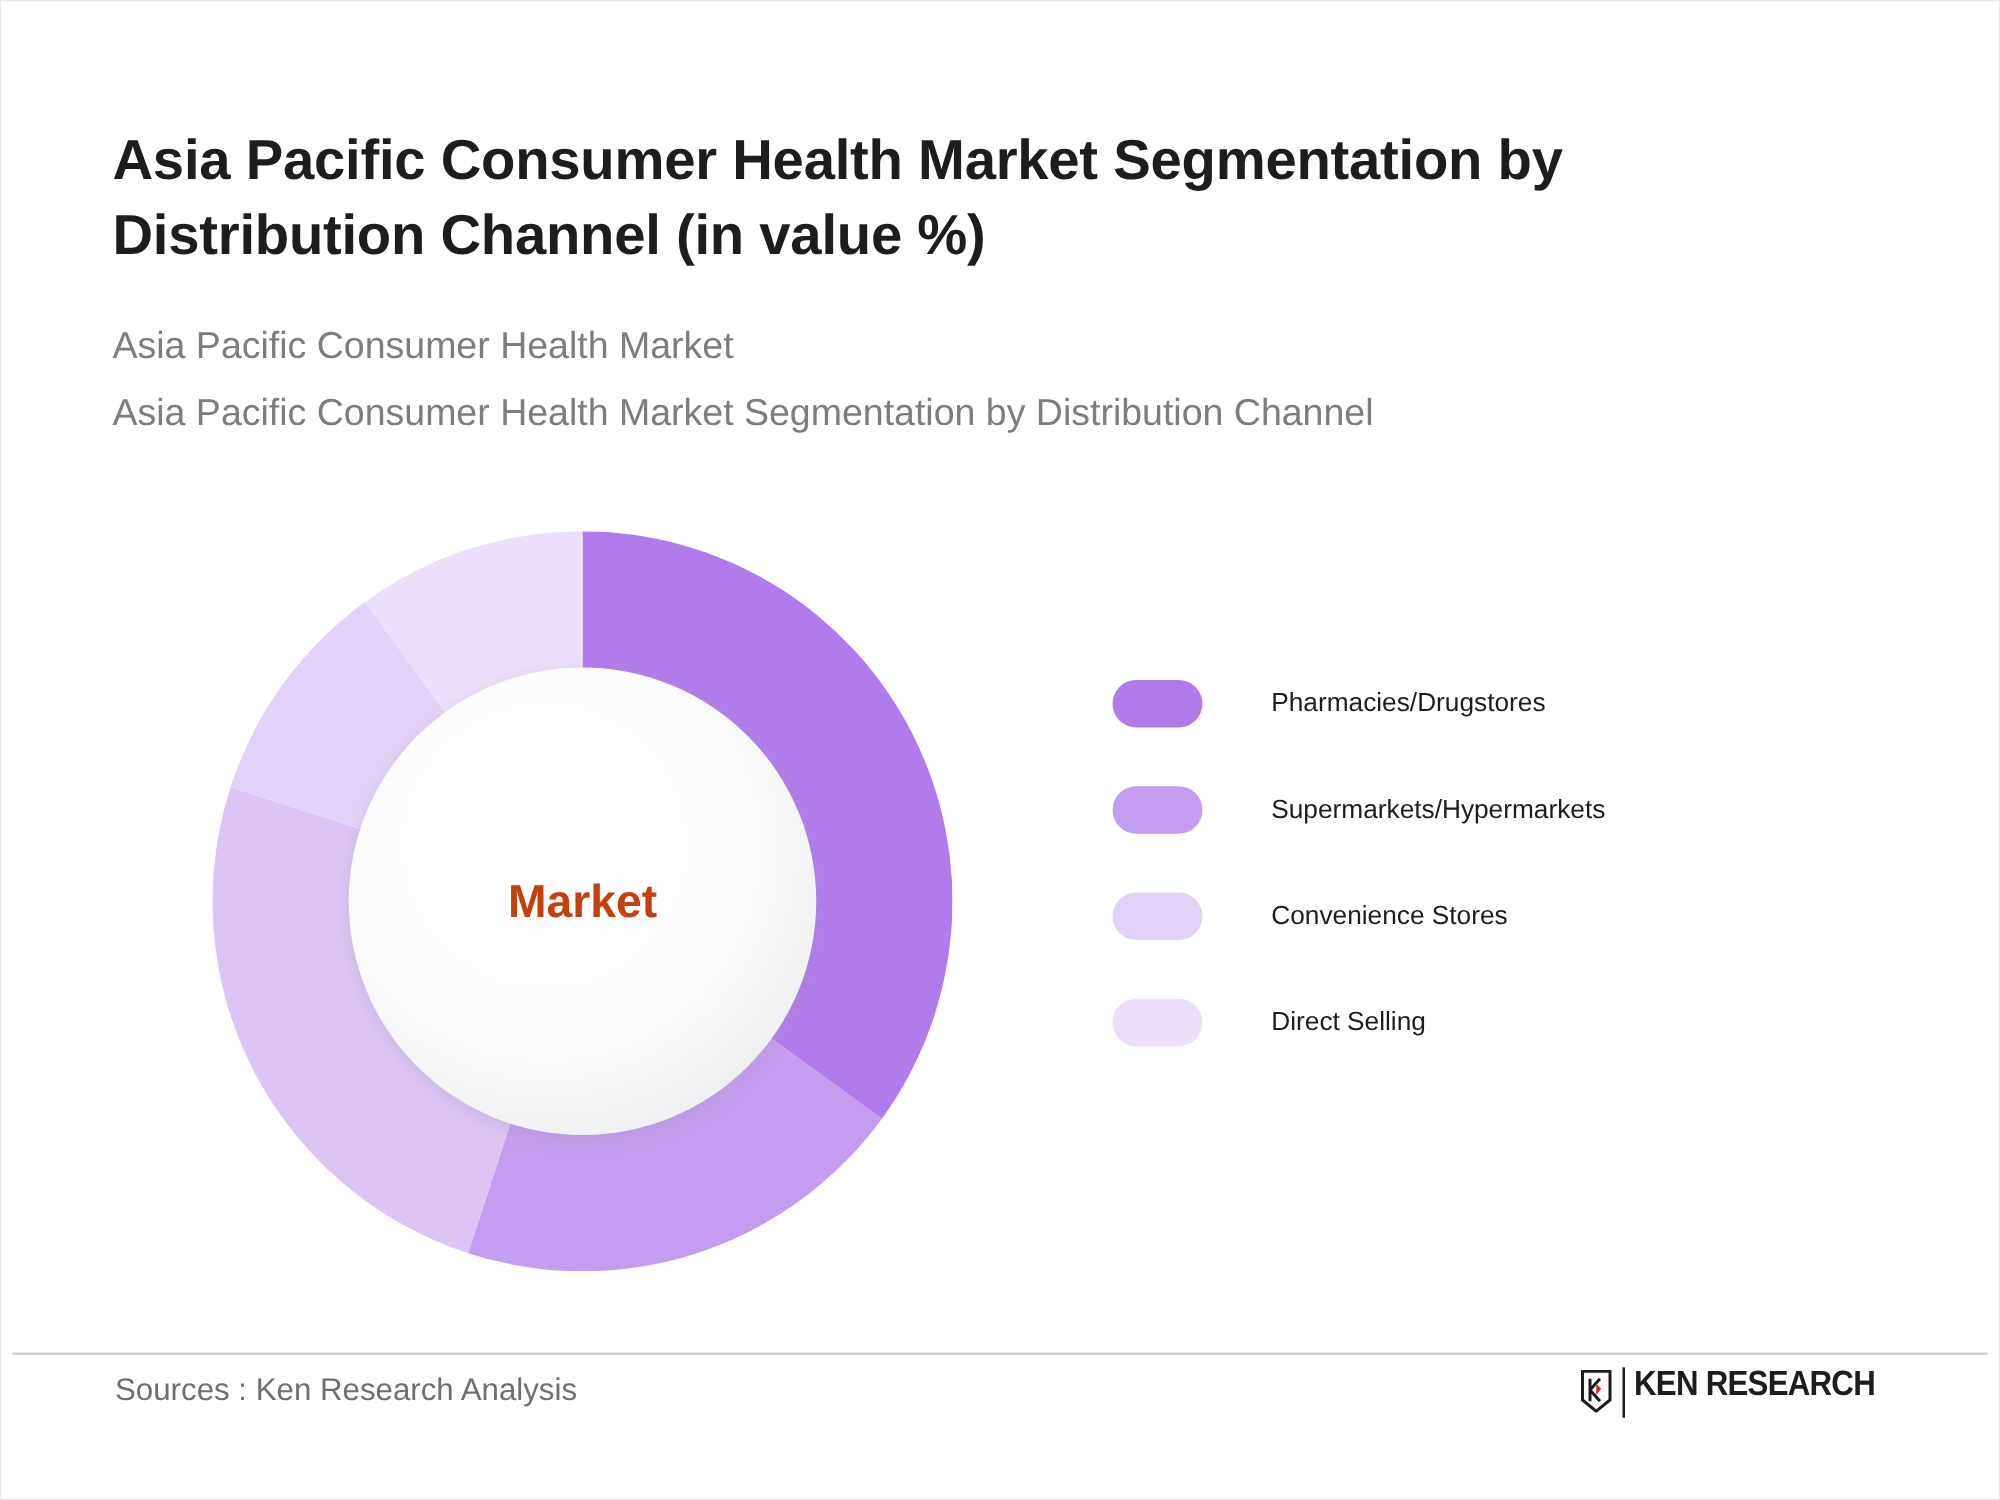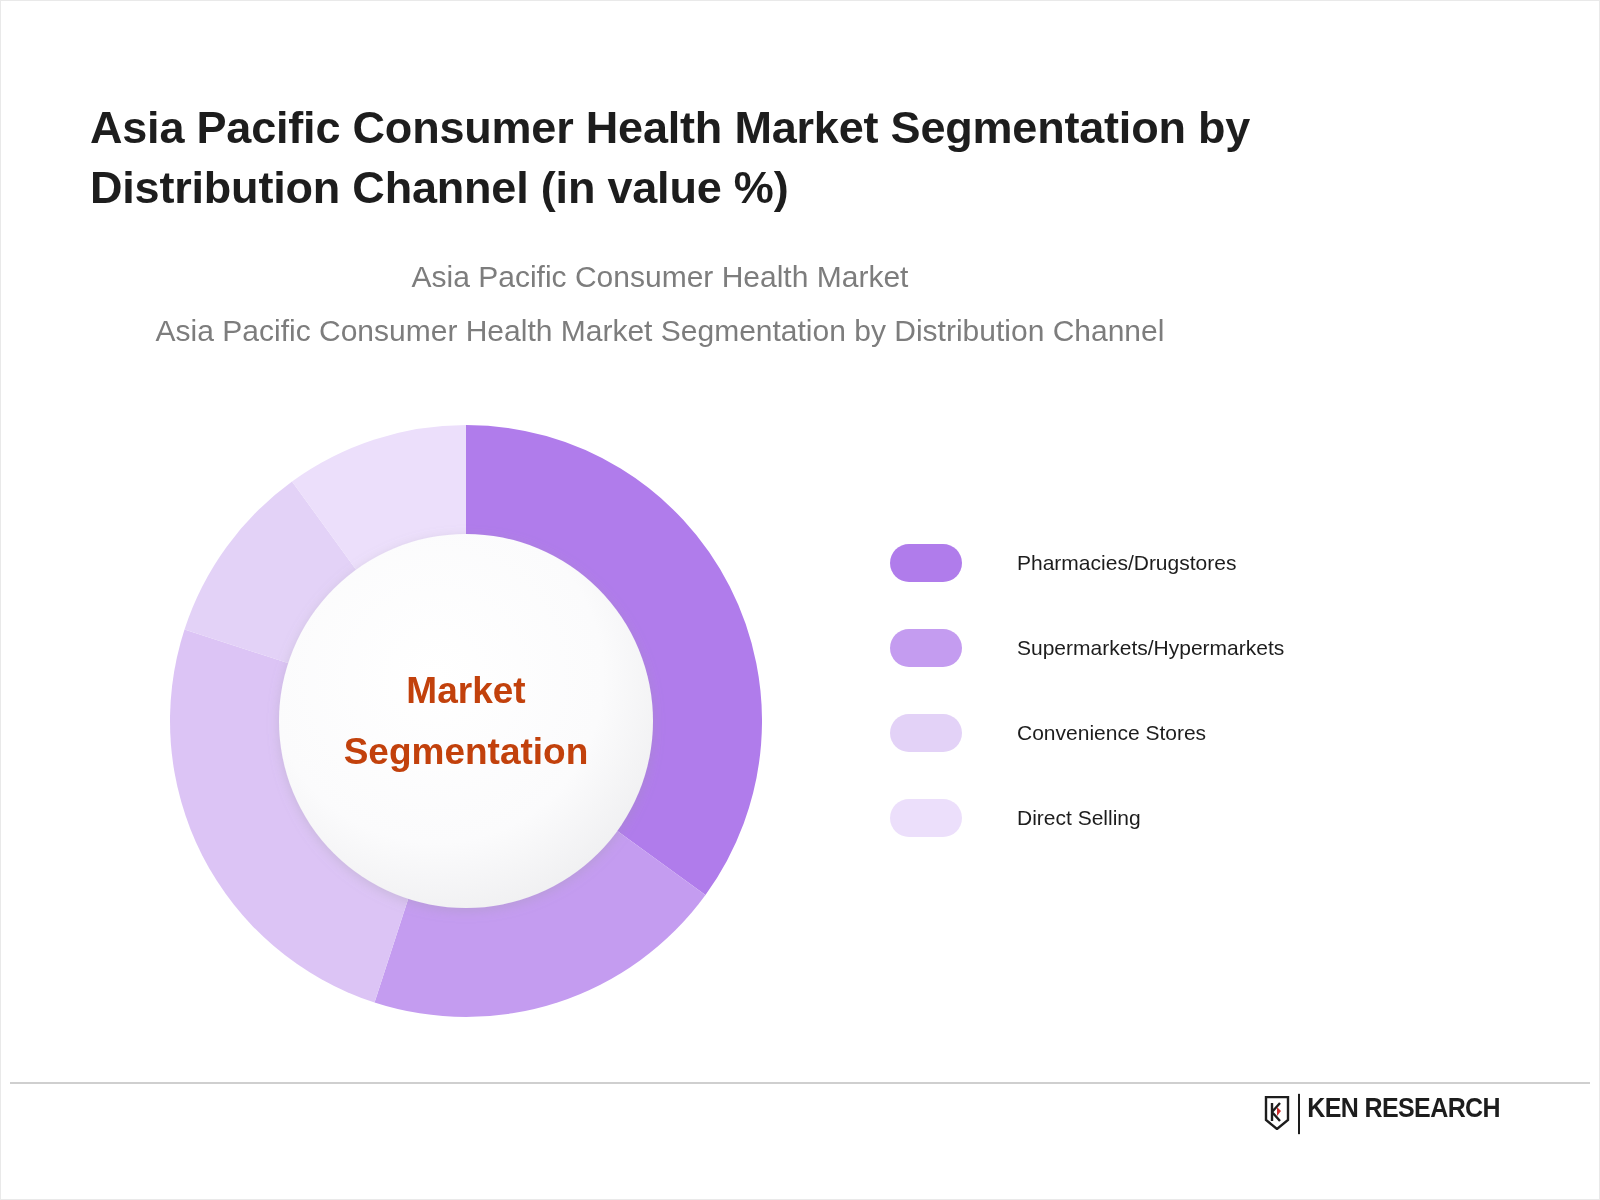--- a/index.html
+++ b/index.html
@@ -41,21 +41,21 @@
   #subtitle {
     position: absolute;
     left: 90px;
     top: 250px;
     width: 1140px;
     font-size: 30px;
     line-height: 1.8;
     color: #7d7d7d;
     font-weight: normal;
   }
-  #subtitle .sub-line { display: block; text-align: center; }
+  #subtitle .sub-line { display: block; }
   #subtitle .sub-line.wrap { display: block; }
 
   
   #chart-area {
     position: absolute;
     left: 170px;
     top: 425px;
     width: 592px;
     height: 592px;
   }
@@ -182,21 +182,20 @@
             <title>Convenience Stores 10%</title>
           </path>
           <path d="M 296 296 L 122.02 56.53 A 296 296 0 0 1 296.00 0.00 Z" fill="#ecdffb">
             <title>Direct Selling 10%</title>
           </path>
         </g>
       <circle cx="296" cy="296" r="187" fill="url(#hole-grad)" filter="url(#hole-shadow)"></circle>
     </svg>
     <div id="donut-center-label">
       <span>Market</span>
-      <span>Segmentation</span>
     </div>
   </div>
 
   <div id="legend">
       <div class="legend-row">
         <div class="legend-swatch" style="background: rgb(176, 124, 235);"></div>
         <div class="legend-label">Pharmacies/Drugstores</div>
       </div>
       <div class="legend-row">
         <div class="legend-swatch" style="background: rgb(196, 156, 240);"></div>
@@ -207,20 +206,21 @@
         <div class="legend-label">Convenience Stores</div>
       </div>
       <div class="legend-row">
         <div class="legend-swatch" style="background: rgb(236, 223, 251);"></div>
         <div class="legend-label">Direct Selling</div>
       </div>
     </div>
 
   <div id="footer-rule"></div>
 
+  <div id="footer-source">Sources : Ken Research Analysis</div>
 
   <div id="brand">
     <svg id="brand-mark" viewBox="0 0 26 34">
       <path d="M2 1 H24 V24 L13 33 L2 24 Z" fill="none" stroke="#1d1d1d" stroke-width="2.4"></path>
       <path d="M8 7 V25 M8 16 L16 7 M8 16 L16 25" stroke="#1d1d1d" stroke-width="2.4" fill="none"></path>
       <path d="M13 11 L17 15 L13 20 Z" fill="#cc2b2b"></path>
     </svg>
     <div id="brand-text">KEN RESEARCH</div>
   </div>
 

